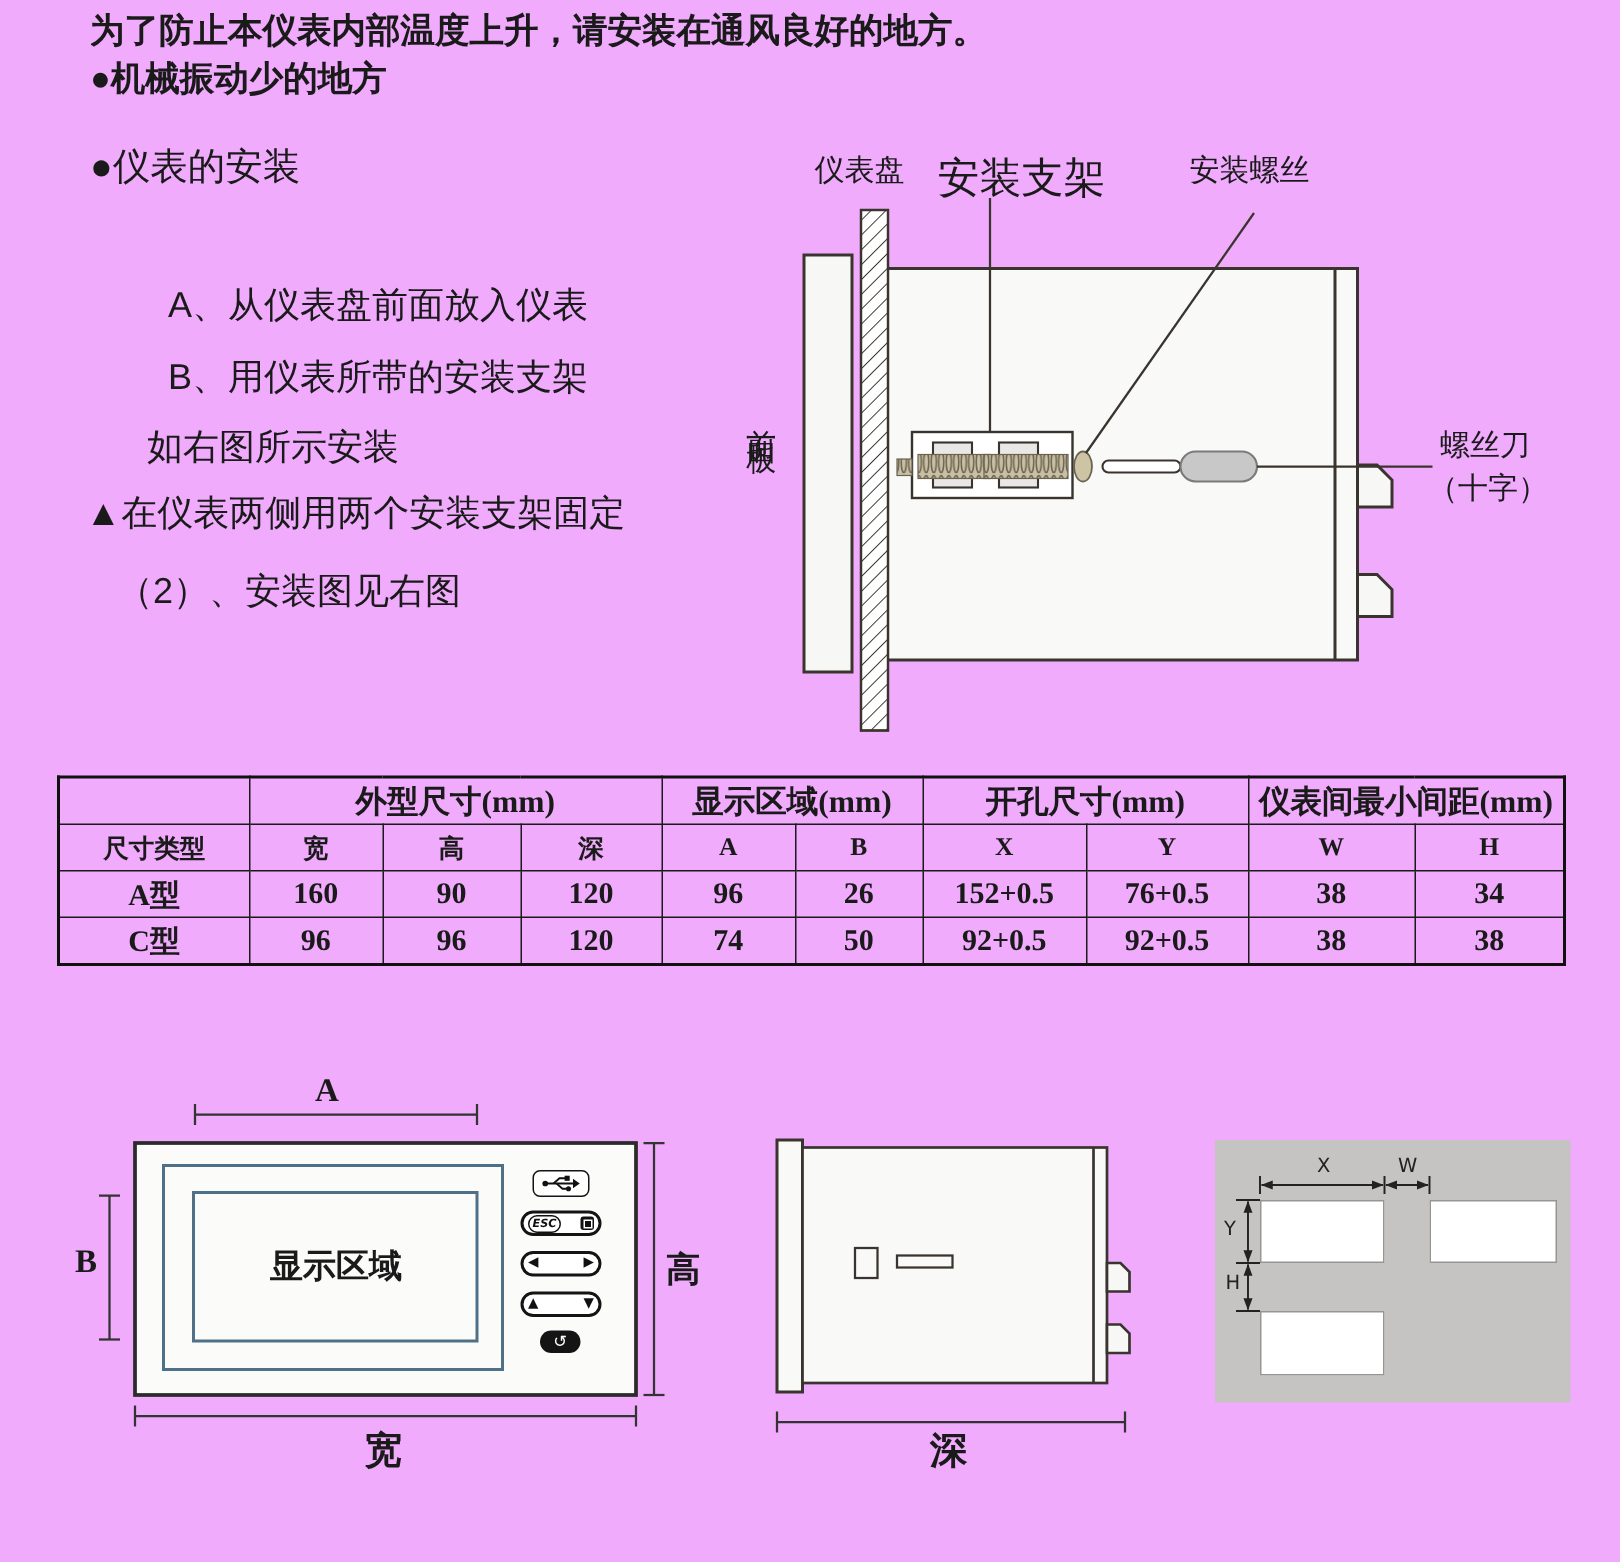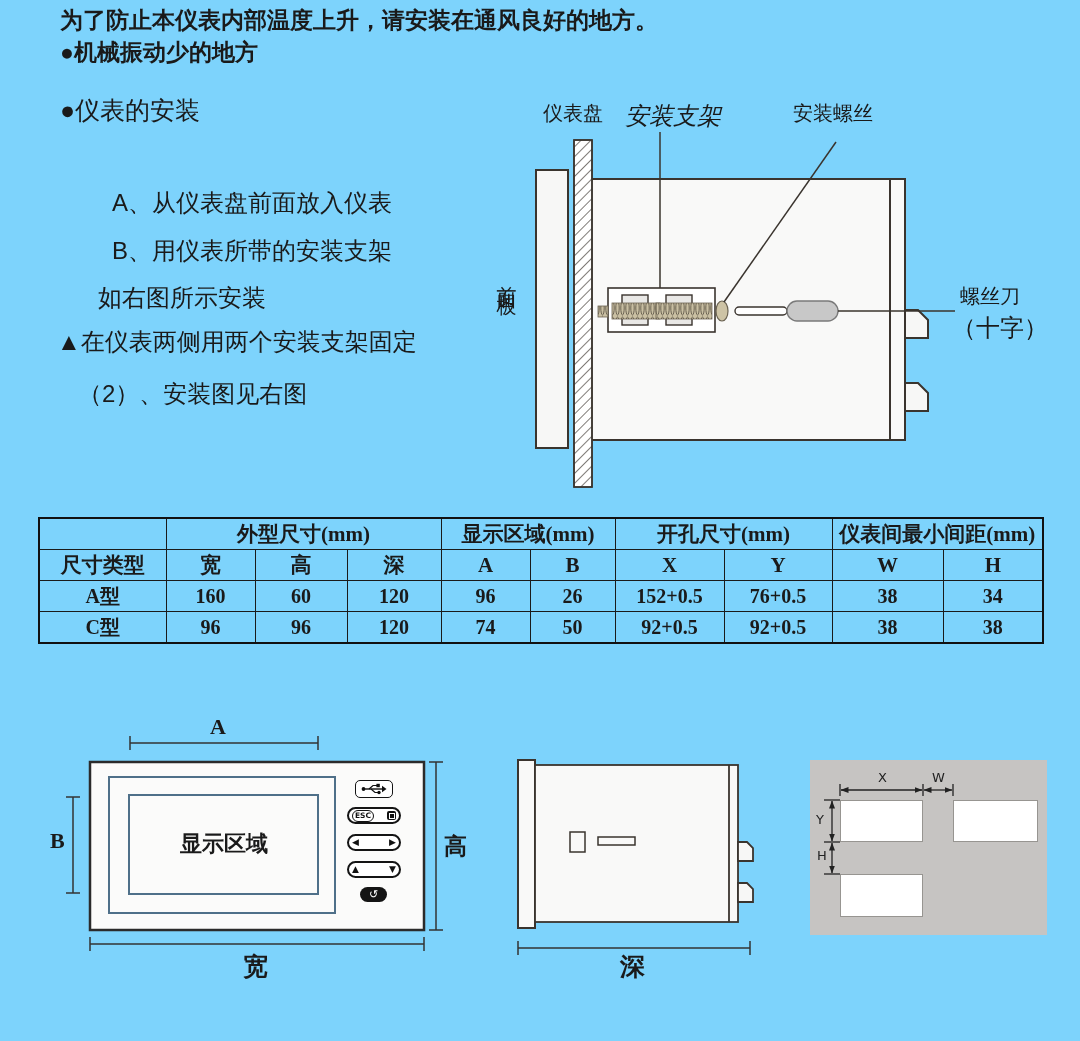--- a/index.html
+++ b/index.html
@@ -1,34 +1,34 @@
 <!DOCTYPE html>
 <html><head>
 <meta charset="utf-8">
 <style>
   html,body{margin:0;padding:0;}
-  .page{position:relative;width:1080px;height:1041px;background:#7dd3fc;overflow:hidden;
+  .page{position:relative;width:1080px;height:1041px;background:#f0abfc;overflow:hidden;
         font-family:"Liberation Sans","DejaVu Sans",sans-serif;color:#1a1a1a;}
   .abs{position:absolute;white-space:nowrap;}
   .cn-b{font-weight:700;font-size:23px;}
   .cn-m{font-weight:500;font-size:24px;}
   .serif{font-family:"Liberation Serif","DejaVu Serif",serif;font-weight:700;}
   .vert{writing-mode:vertical-rl;text-orientation:upright;letter-spacing:5px;}
   
   table.dims{position:absolute;left:38px;top:517px;width:1004px;border-collapse:collapse;
              table-layout:fixed;font-family:"Liberation Serif","DejaVu Serif",serif;font-weight:700;}
   table.dims td{border:1.5px solid #1a1a1a;text-align:center;vertical-align:middle;height:30px;
                 font-size:20px;padding:0;}
   table.dims{border:2.5px solid #111;}
   table.dims tr.grp td{font-size:21px;}
-  table.dims tr.sub td{font-size:21px;text-align:center;}
+  table.dims tr.sub td{font-size:17px;text-align:center;}
   
   .cap{position:absolute;box-sizing:border-box;border:2px solid #141414;border-radius:9px;
        background:#fff;display:flex;align-items:center;justify-content:space-between;
-       padding:4px 3px;font-family:"DejaVu Sans",sans-serif;}
+       padding:4px 3px;font-family:"DejaVu Sans",sans-serif;font-style:italic;}
   .tri{font-size:9px;line-height:1;color:#111;}
   .esc-pill{font-size:7.5px;font-weight:700;border:1px solid #111;border-radius:6px;
             padding:0 2px;line-height:10px;color:#111;}
   .esc-cube{width:9px;height:9px;background:#111;border-radius:2px;display:flex;
             align-items:center;justify-content:center;}
   .esc-cube span{width:4px;height:4px;border:1px solid #fff;display:block;}
   .btn-usb{position:absolute;box-sizing:border-box;border:1.7px solid #141414;border-radius:5px;
            background:#fff;display:flex;align-items:center;justify-content:center;}
   .btn-enter{position:absolute;background:#141414;border-radius:8px;color:#fff;
              display:flex;align-items:center;justify-content:center;
@@ -91,25 +91,25 @@
       <rect x="245" y="215" width="52" height="8" rx="4" fill="#ffffff" stroke="#3a342e" stroke-width="1.4"></rect>
       <rect x="297" y="209" width="51" height="20" rx="10" fill="#c8c8c8" stroke="#7a7a7a" stroke-width="1.4"></rect>
       <line x1="348" y1="219" x2="465" y2="219" stroke="#3a342e" stroke-width="1.5"></line>
     </g>
 
     <line x1="170" y1="40" x2="170" y2="196" stroke="#3a342e" stroke-width="1.5"></line>
     <line x1="346" y1="50" x2="234" y2="210" stroke="#3a342e" stroke-width="1.5"></line>
   </svg>
 
   <div class="abs cn-m" style="left:543px;top:100px;font-size:20px;">仪表盘</div>
-  <div class="abs cn-m" style="left:625px;top:100px;font-size:24px;font-style:italic;">安装支架</div>
+  <div class="abs cn-m" style="left:625px;top:100px;font-size:28px;">安装支架</div>
   <div class="abs cn-m" style="left:793px;top:100px;font-size:20px;">安装螺丝</div>
   <div class="abs cn-m vert" style="left:494px;top:270px;font-size:20px;">前面板</div>
   <div class="abs cn-m" style="left:960px;top:283px;font-size:20px;">螺丝刀</div>
-  <div class="abs cn-m" style="left:952px;top:312px;font-size:24px;">（十字）</div>
+  <div class="abs cn-m" style="left:952px;top:312px;font-size:20px;">（十字）</div>
 
   <table class="dims">
     <colgroup>
       <col style="width:127px">
         <col style="width:89px">
         <col style="width:92px">
         <col style="width:94px">
       <col style="width:89px">
         <col style="width:85px">
         <col style="width:109px">
@@ -133,21 +133,21 @@
       <td>A</td>
       <td>B</td>
       <td>X</td>
       <td>Y</td>
       <td>W</td>
       <td>H</td>
     </tr>
     <tr>
       <td>A型</td>
       <td>160</td>
-      <td>60</td>
+      <td>90</td>
       <td>120</td>
       <td>96</td>
       <td>26</td>
       <td>152+0.5</td>
       <td>76+0.5</td>
       <td>38</td>
       <td>34</td>
     </tr>
     <tr>
       <td>C型</td>

